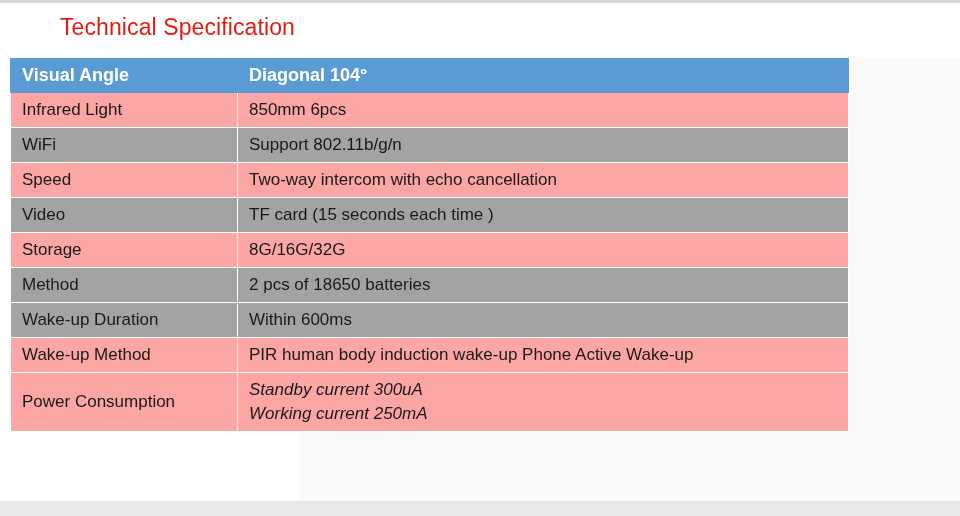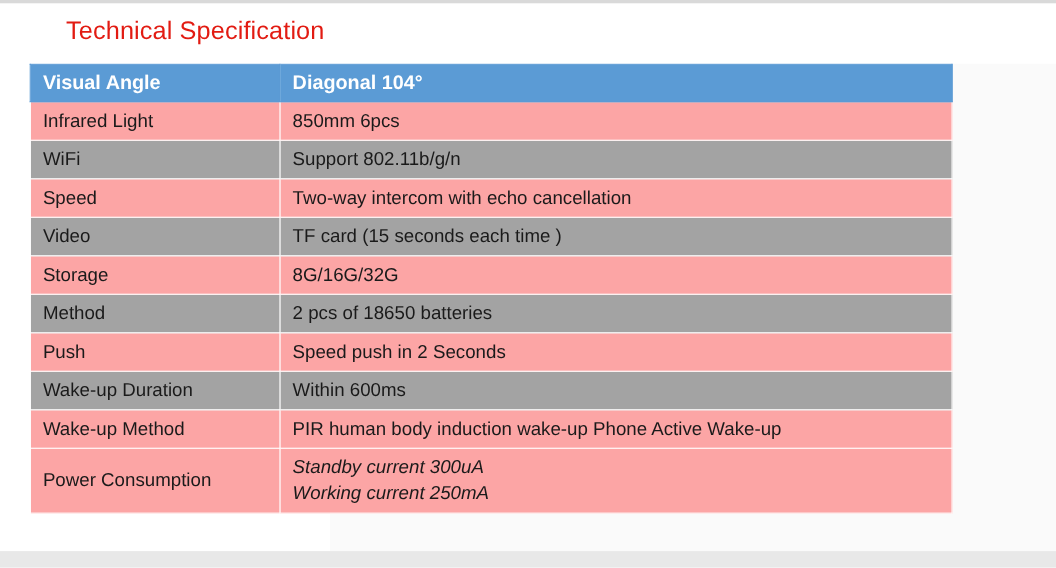--- a/index.html
+++ b/index.html
@@ -61,21 +61,21 @@
     font-size: 23px;
     line-height: 30px;
     color: #e21b12;
     letter-spacing: 0.1px;
     white-space: nowrap;
     margin-left: 40px;
   }
 
   #spec-table {
     position: absolute;
-    left: 27px;
+    left: 10px;
     top: 58px;
     width: 838px;
     border-collapse: collapse;
     table-layout: fixed;
   }
 
   #spec-table col.c-label { width: 227px; }
   #spec-table col.c-value { width: 611px; }
 
   #spec-table th,
@@ -169,24 +169,20 @@
       <tr class="odd">
         <td>Storage</td>
         <td>8G/16G/32G</td>
       </tr>
 
       <tr class="even">
         <td>Method</td>
         <td>2 pcs of 18650 batteries</td>
       </tr>
 
-      <tr class="odd">
-        <td>Push</td>
-        <td>Speed push in 2 Seconds</td>
-      </tr>
 
       <tr class="even">
         <td>Wake-up Duration</td>
         <td>Within 600ms</td>
       </tr>
 
       <tr class="odd">
         <td>Wake-up Method</td>
         <td>PIR human body induction wake-up Phone Active Wake-up</td>
       </tr>

